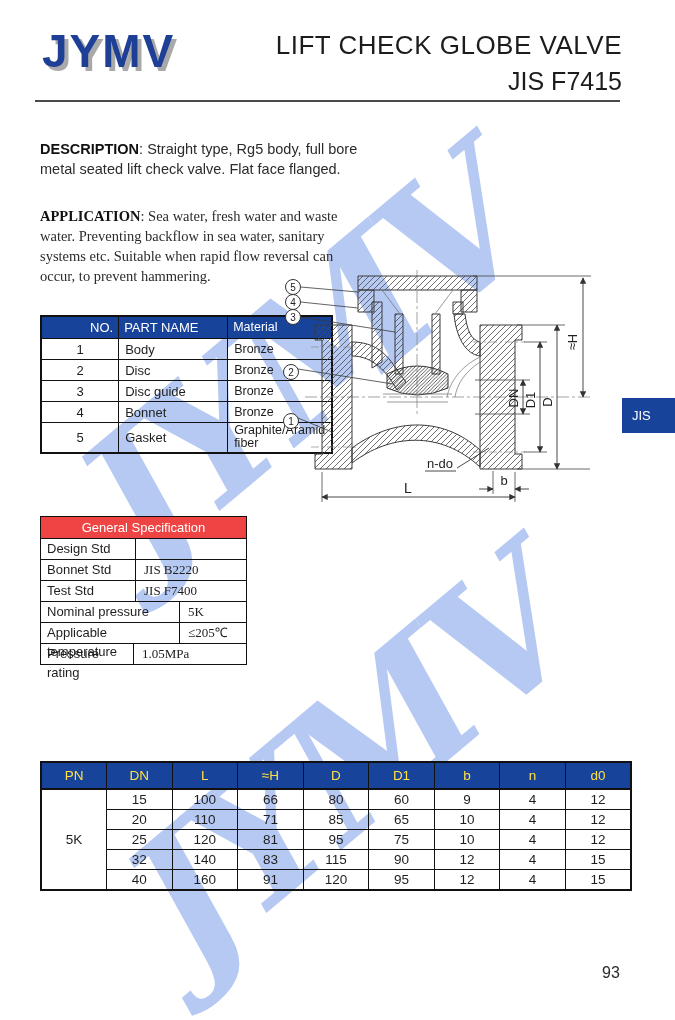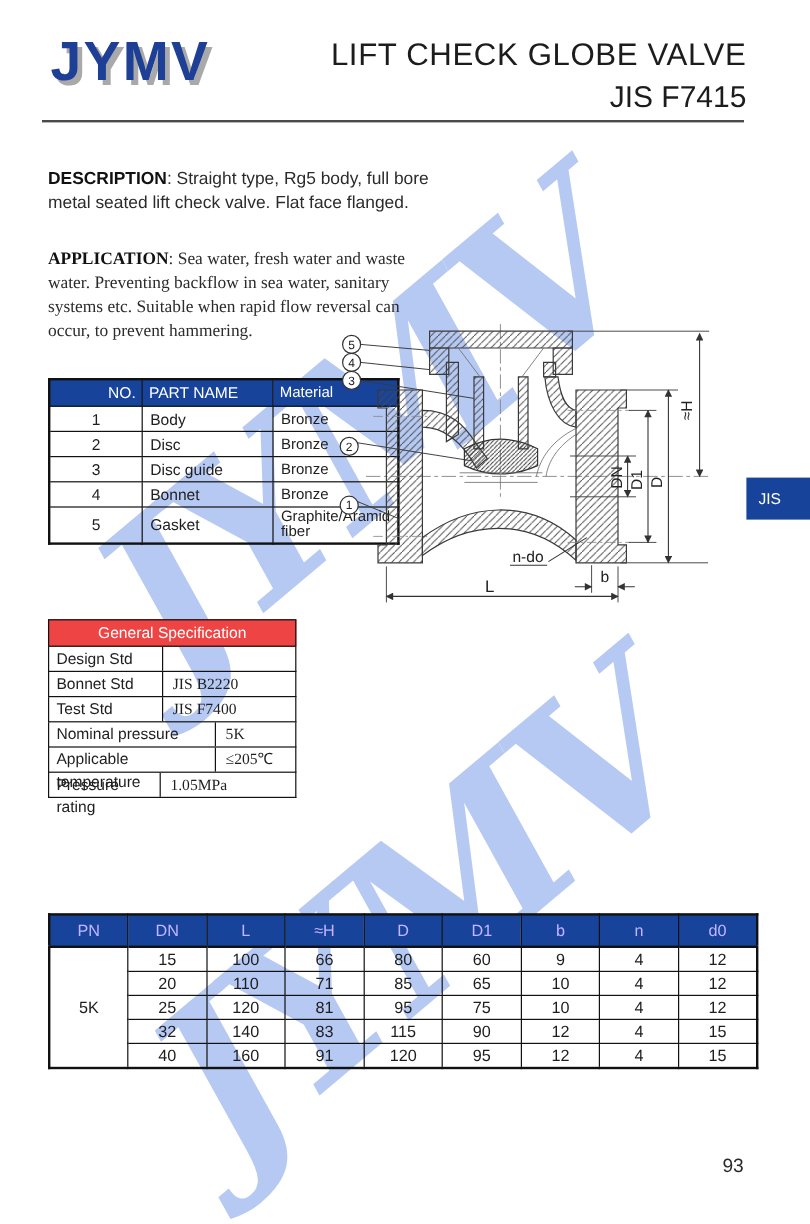--- a/index.html
+++ b/index.html
@@ -54,21 +54,21 @@
   .gs-row{display:flex;height:20px;line-height:19px;border:1px solid #111;
     border-top:none;}
   .gs-row .gs-l{padding-left:6px;box-sizing:border-box;border-right:1px solid #111;}
   .gs-row .gs-v{padding-left:8px;flex:1;font-family:Liberation Serif, serif;}
   .w-std .gs-l{width:95px;}
   .w-wide .gs-l{width:139px;}
   .w-pr .gs-l{width:93px;}
   
   .dims{position:absolute;left:40px;top:761px;width:592px;z-index:2;
     table-layout:fixed;border:2px solid #111;font-size:13.5px;}
-  .dims th{background:#17439b;color:#c4b5fd;font-weight:normal;height:23px;
+  .dims th{background:#17439b;color:#fde047;font-weight:normal;height:23px;
     border:1px solid #111;border-bottom:2px solid #111;}
   .dims td{border:1px solid #111;text-align:center;height:17px;color:#1e1e1e;}
   
   .drawing{position:absolute;left:275px;top:262px;z-index:2;}
   .drawing text{font-family:"Liberation Sans",sans-serif;fill:#222;}
   
   .side-tab{position:absolute;left:622px;top:398px;width:63px;height:35px;
     background:#17439b;color:#fff;font-size:13px;z-index:3;
     display:flex;align-items:center;padding-left:10px;box-sizing:border-box;}
   .page-num{position:absolute;left:602px;top:964px;font-size:16px;

